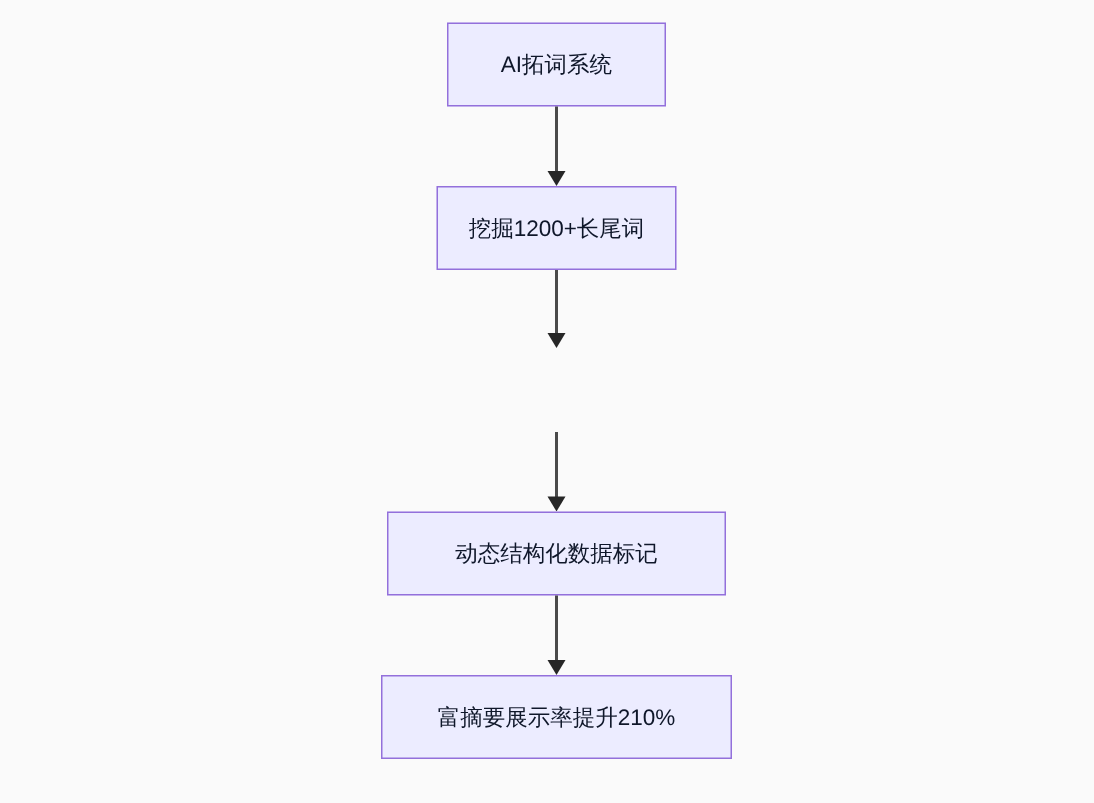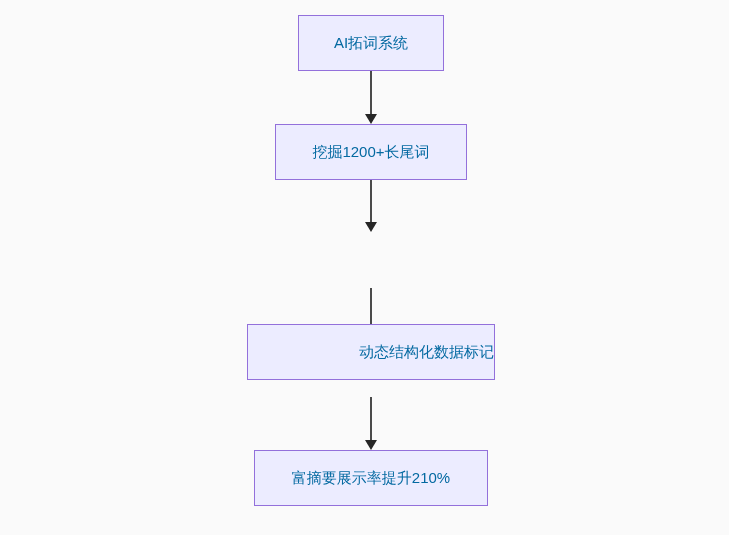--- a/index.html
+++ b/index.html
@@ -19,27 +19,27 @@
     left: 371px;
     transform: translateX(-50%);
     height: 56px;
     background: #ececff;
     border: 1px solid #9370db;
     box-sizing: border-box;
     display: flex;
     align-items: center;
     justify-content: center;
     font-size: 15px;
-    color: #0369a1;
+    color: #0f172a;
     white-space: nowrap;
   }
   .node-1 { top: 15px;  width: 146px; }
-  .node-2 { top: 124px; width: 192px; }
+  .node-2 { top: 124px; width: 160px; }
   .node-3 { top: 232px; width: 221px; }
-  .node-4 { top: 324px; width: 248px; justify-content: flex-end; }
+  .node-4 { top: 341px; width: 226px; }
   .node-5 { top: 450px; width: 234px; }
 
   .arrow {
     position: absolute;
     left: 371px;
     transform: translateX(-50%);
     width: 14px;
   }
   .arrow .shaft {
     position: absolute;

